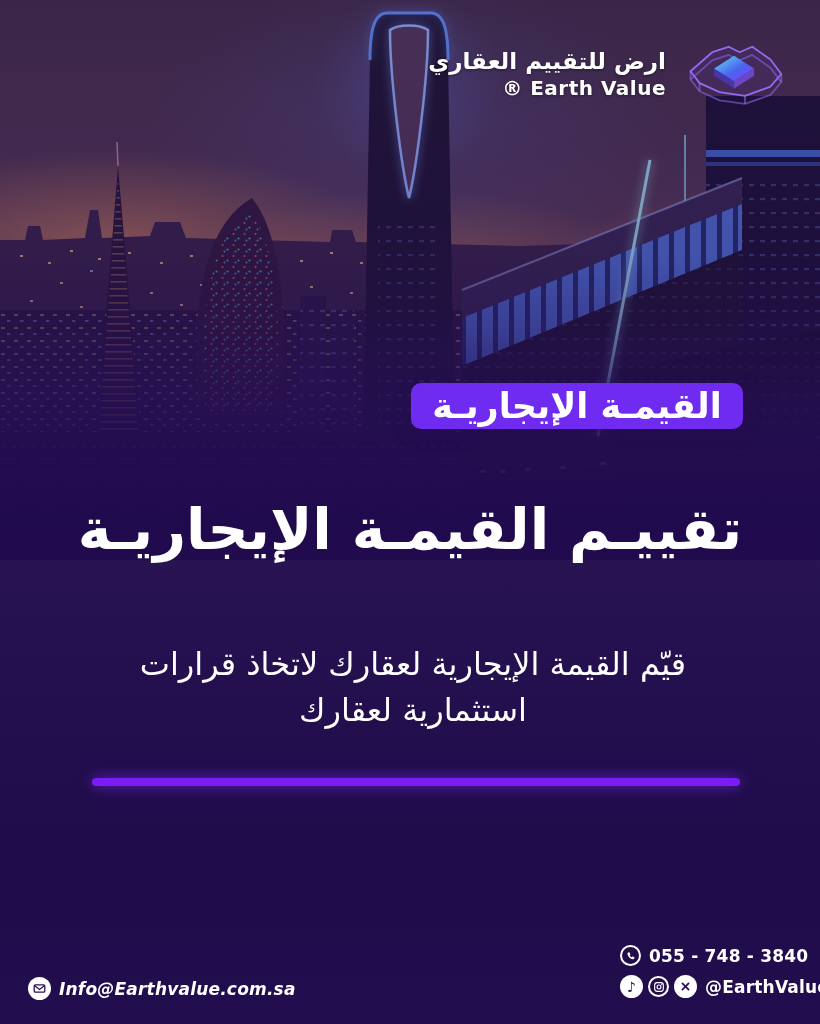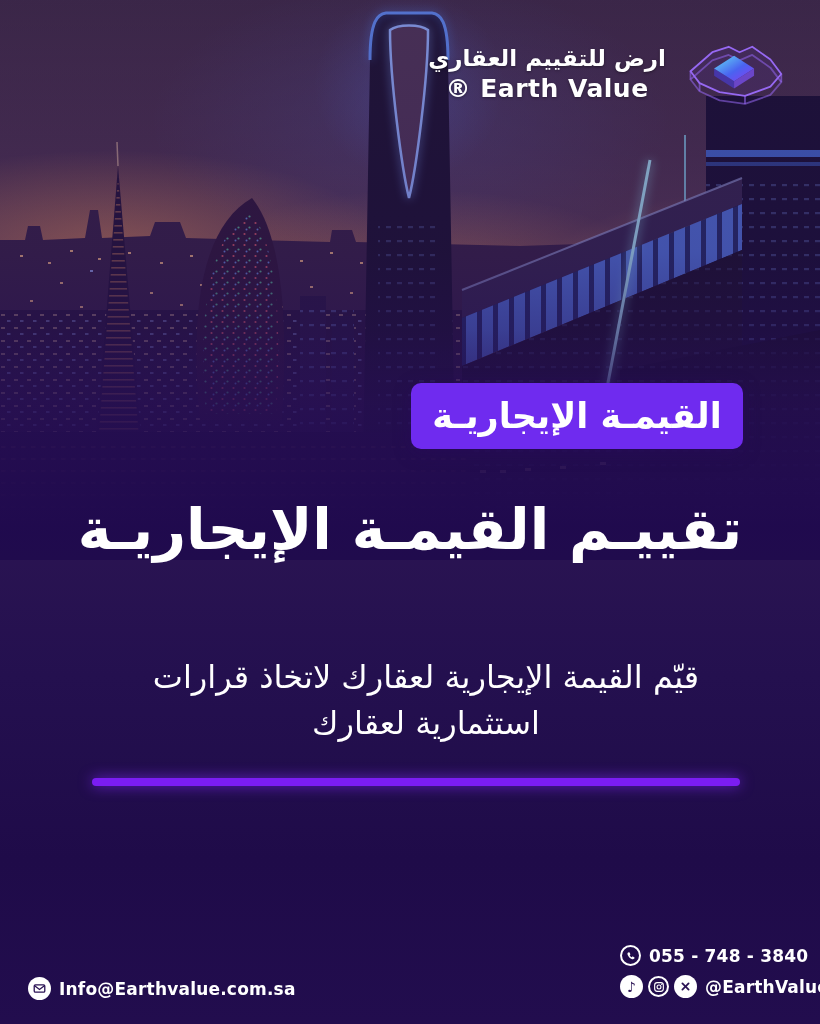--- a/index.html
+++ b/index.html
@@ -14,46 +14,46 @@
     position:absolute;top:0;left:0;width:820px;height:560px;pointer-events:none;
     background:linear-gradient(180deg,
       rgba(74,44,110,0.30) 0%,
       rgba(60,30,105,0.38) 45%,
       rgba(43,17,90,0.72) 72%,
       rgba(32,10,78,0.96) 94%,
       #200b4d 100%);
   }
   
   .brand{position:absolute;top:28px;right:26px;display:flex;align-items:center;gap:10px;}
-  .brand-text{text-align:center;line-height:1.25;text-shadow:0 1px 3px rgba(0,0,0,.4);padding-left:44px;}
+  .brand-text{text-align:right;line-height:1.25;text-shadow:0 1px 3px rgba(0,0,0,.4);padding-left:44px;}
   .brand-ar{font-size:23px;font-weight:bold;}
-  .brand-en{font-size:25px;font-weight:bold;letter-spacing:.5px;}
+  .brand-en{font-size:20px;font-weight:bold;letter-spacing:.5px;}
   .brand-mark{width:118px;height:92px;}
   
   .badge{
-    position:absolute;top:383px;right:77px;width:332px;height:66px;
+    position:absolute;top:383px;right:77px;width:332px;height:46px;
     background:#6f2bef;border-radius:10px;display:flex;align-items:center;justify-content:center;
     box-shadow:0 4px 16px rgba(40,10,90,.5);
   }
   .badge span{font-size:35px;font-weight:bold;color:#fff;}
   
   .headline{
     position:absolute;top:500px;left:0;width:820px;margin:0;text-align:center;
     font-size:57px;font-weight:bold;line-height:1.05;white-space:nowrap;
   }
   .subheadline{
-    position:absolute;top:638px;left:40px;width:740px;margin:16px;text-align:center;
+    position:absolute;top:638px;left:40px;width:740px;margin:3px;text-align:center;
     font-size:32px;font-weight:normal;line-height:1.45;
   }
   .divider{
     position:absolute;top:778px;left:92px;width:648px;height:8px;border-radius:4px;
     background:#7b1df2;box-shadow:0 0 14px rgba(128,40,250,.75);
   }
   
-  .contact-left{position:absolute;left:28px;bottom:24px;display:flex;flex-direction:column;gap:9px;}
+  .contact-left{position:absolute;left:28px;bottom:24px;display:flex;flex-direction:column;gap:9px;font-style:italic;}
   .contact-right{position:absolute;left:620px;bottom:26px;display:flex;flex-direction:column;gap:9px;}
   .contact-row{display:flex;align-items:center;gap:8px;font-size:17px;font-weight:bold;letter-spacing:.2px;}
   .ic{width:23px;height:23px;border-radius:50%;background:#fff;color:#2a1254;
       display:flex;align-items:center;justify-content:center;flex:0 0 auto;}
   .ic.ring{background:transparent;border:2px solid #fff;color:#fff;width:21px;height:21px;}
   .ic svg{display:block;}
   .ic .note{font-size:14px;font-weight:bold;line-height:1;color:#2a1254;}
   .social-icons{display:flex;gap:5px;align-items:center;}
 </style>
 </head>

